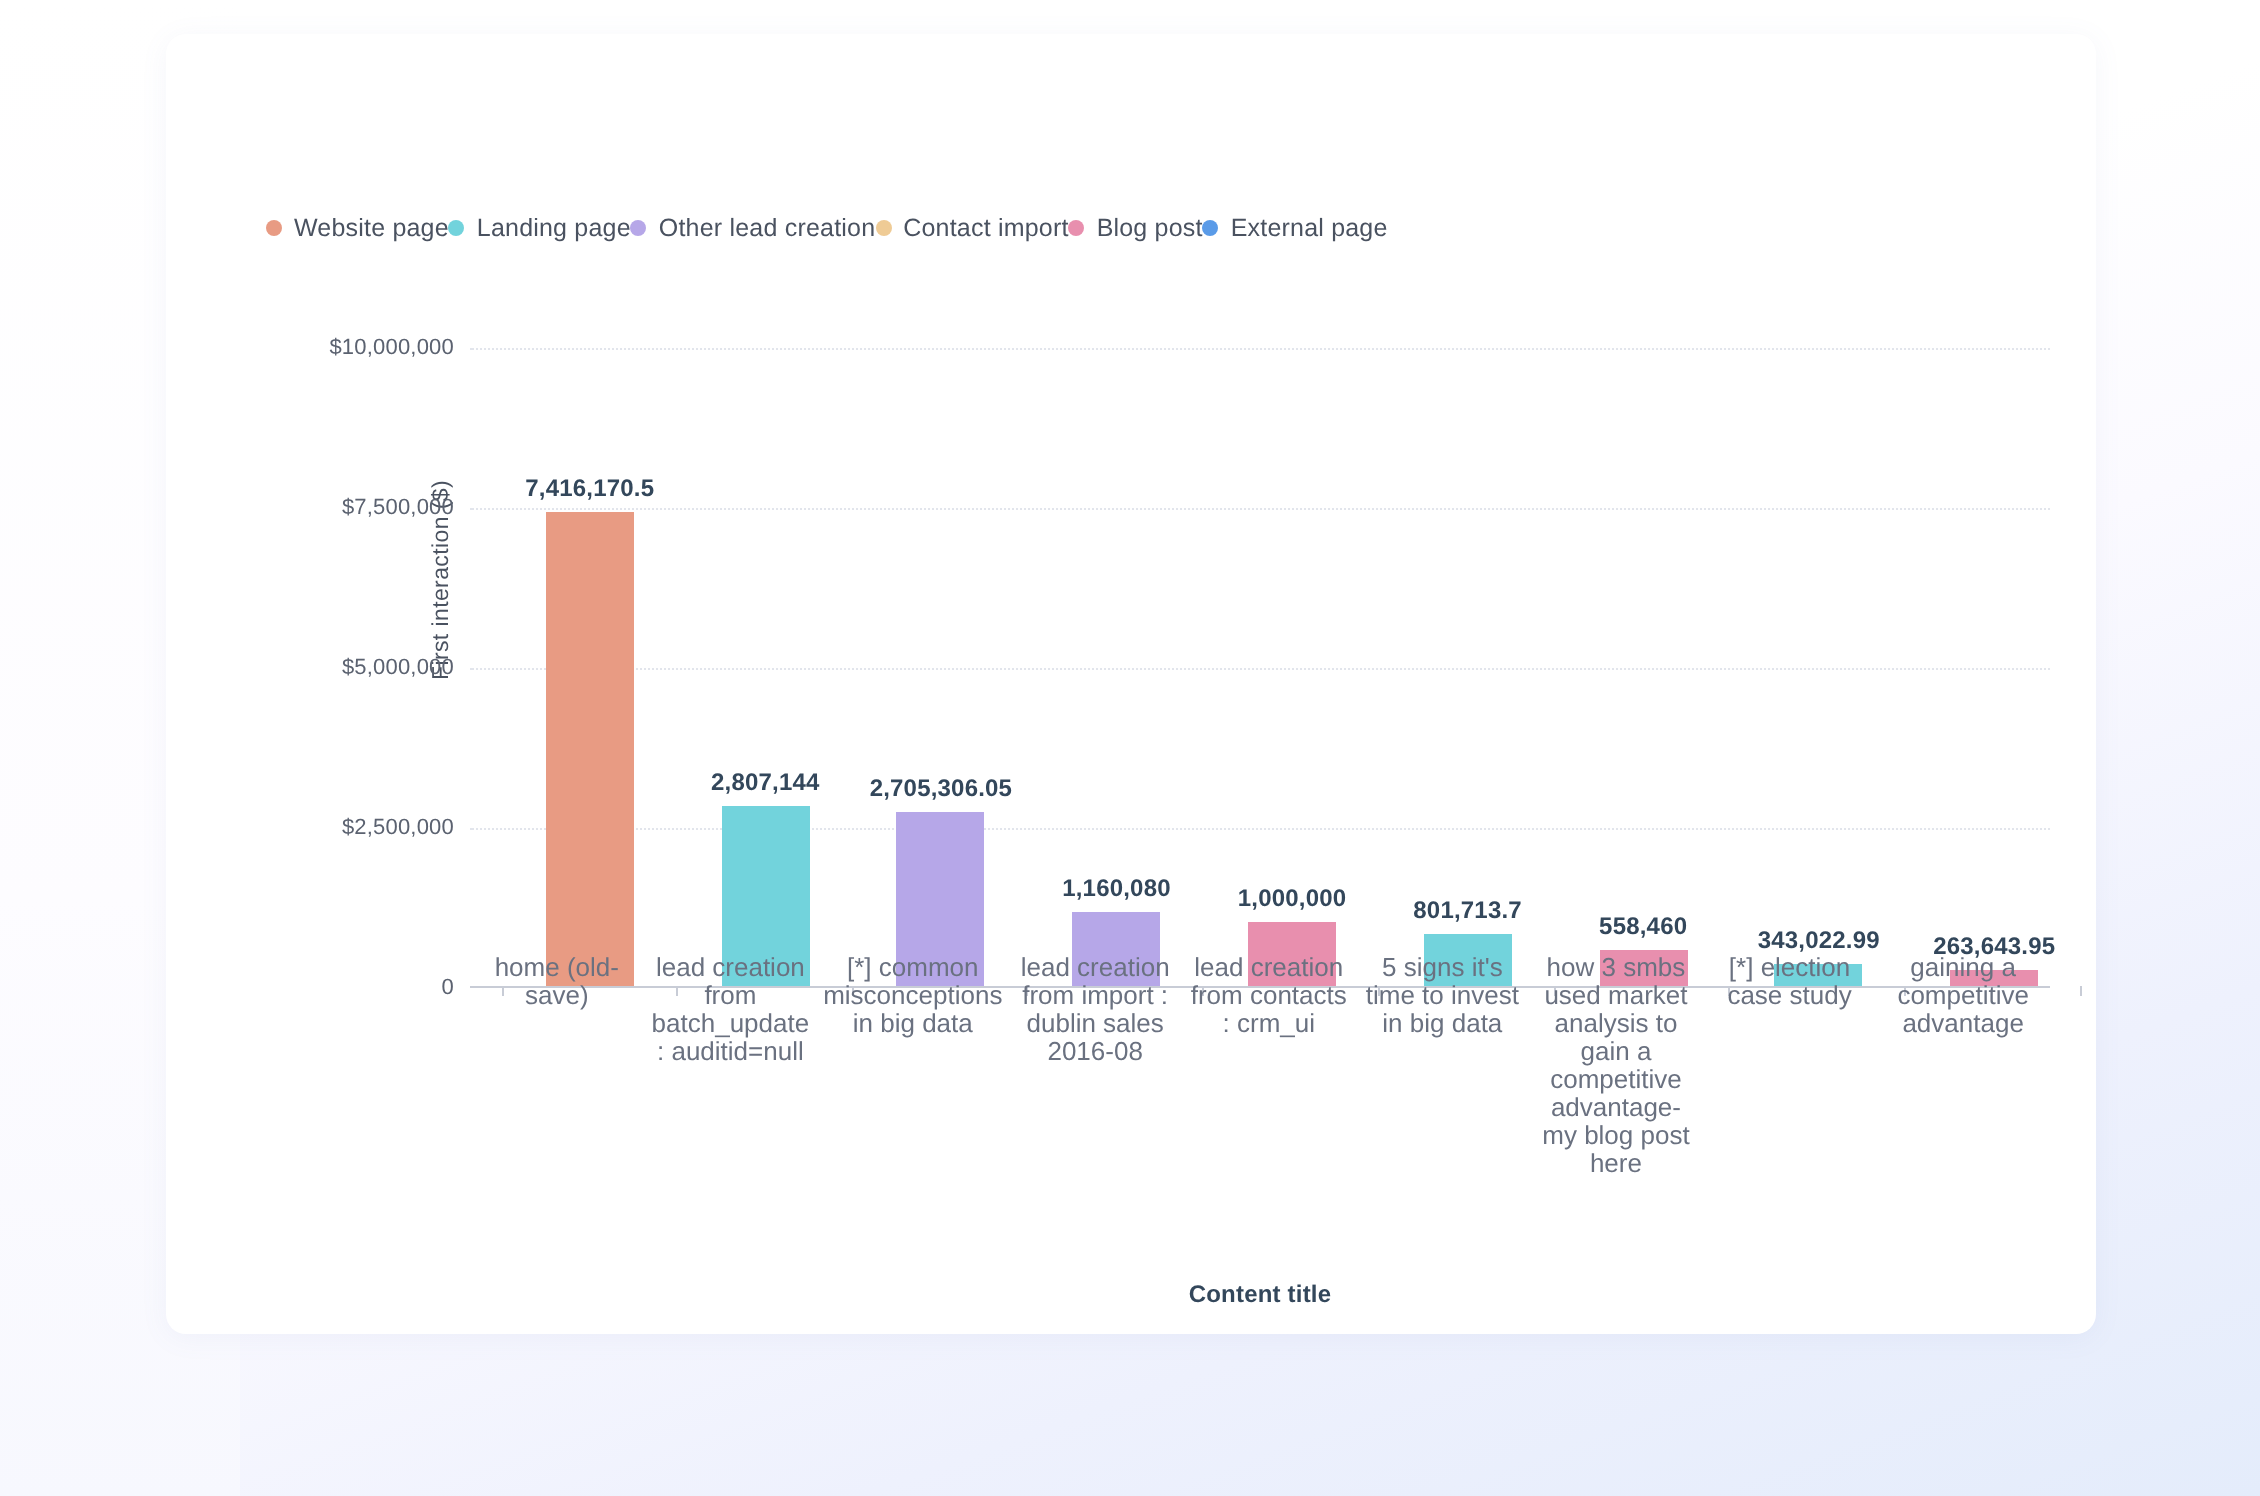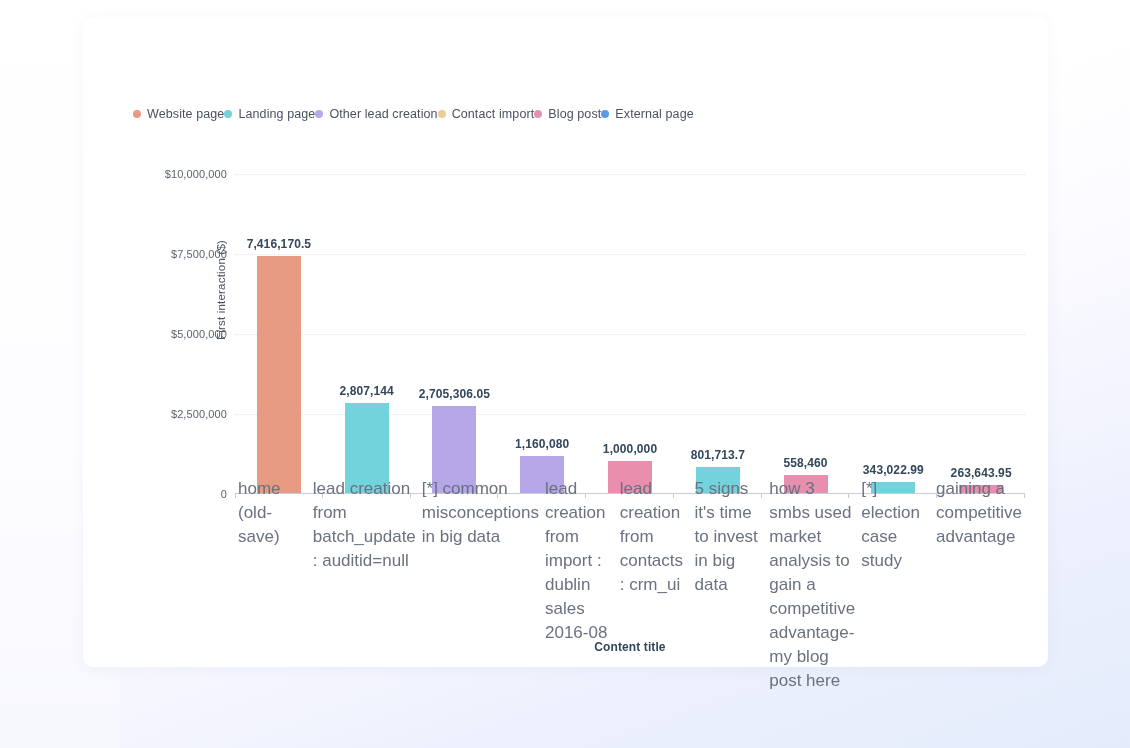--- a/index.html
+++ b/index.html
@@ -106,21 +106,21 @@
   #axis-baseline {
     position: absolute;
     left: 0;
     bottom: 0;
     width: 790px;
     height: 1px;
     background: #c8ccd6;
   }
   #bars {
     position: absolute;
-    left: 0;
+    left: 16px;
     bottom: 1px;
     width: 790px;
     height: 319px;
     display: flex;
     align-items: flex-end;
   }
   .bar-slot {
     flex: 1 1 0;
     height: 100%;
     position: relative;
@@ -161,22 +161,23 @@
   #x-labels {
     position: absolute;
     left: 152px;
     top: 460px;
     width: 790px;
     display: flex;
     align-items: flex-start;
   }
   .x-label {
     flex: 1 1 0;
-    font-size: 17px;
-    line-height: 24px;
+    text-align: center;
+    font-size: 13px;
+    line-height: 14px;
     color: #6a7180;
     padding: 0 3px;
     box-sizing: border-box;
     word-wrap: break-word;
   }
   #x-axis-title {
     position: absolute;
     left: 152px;
     top: 623px;
     width: 790px;

